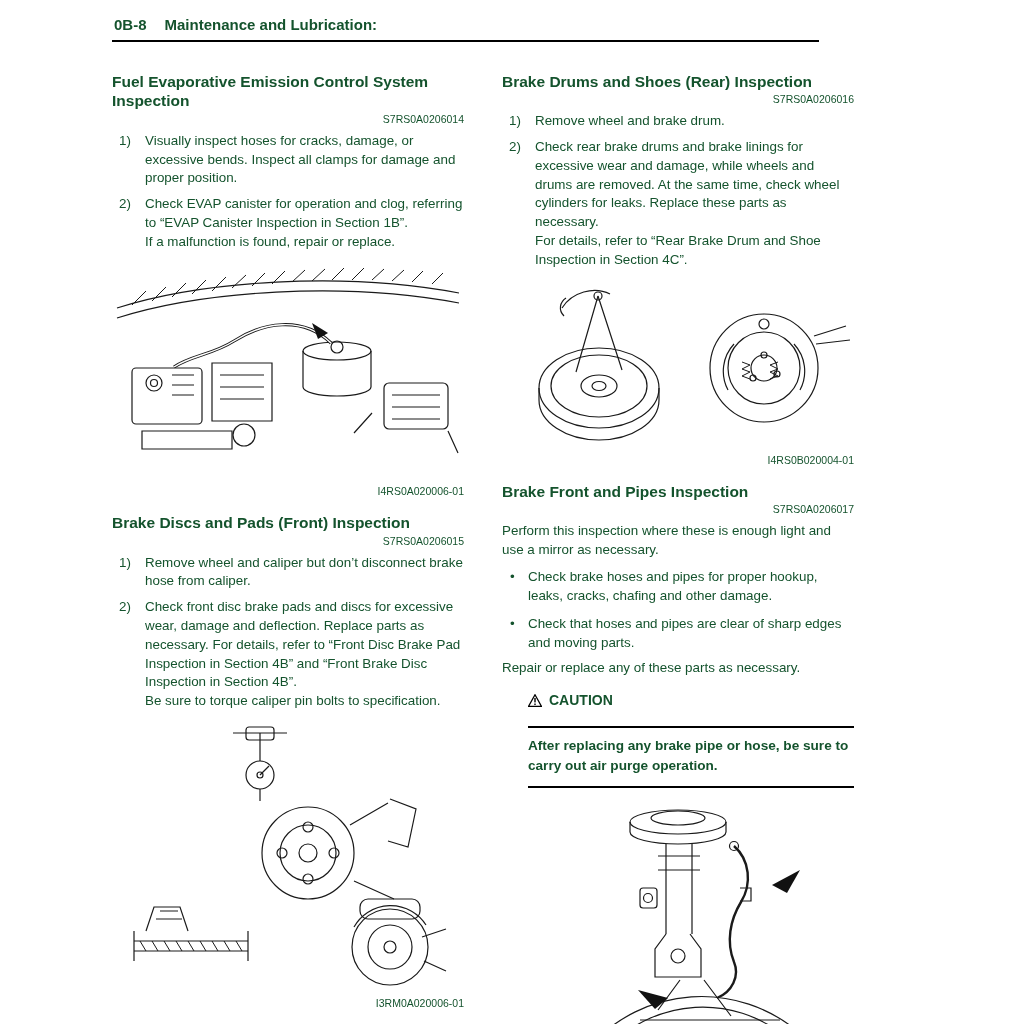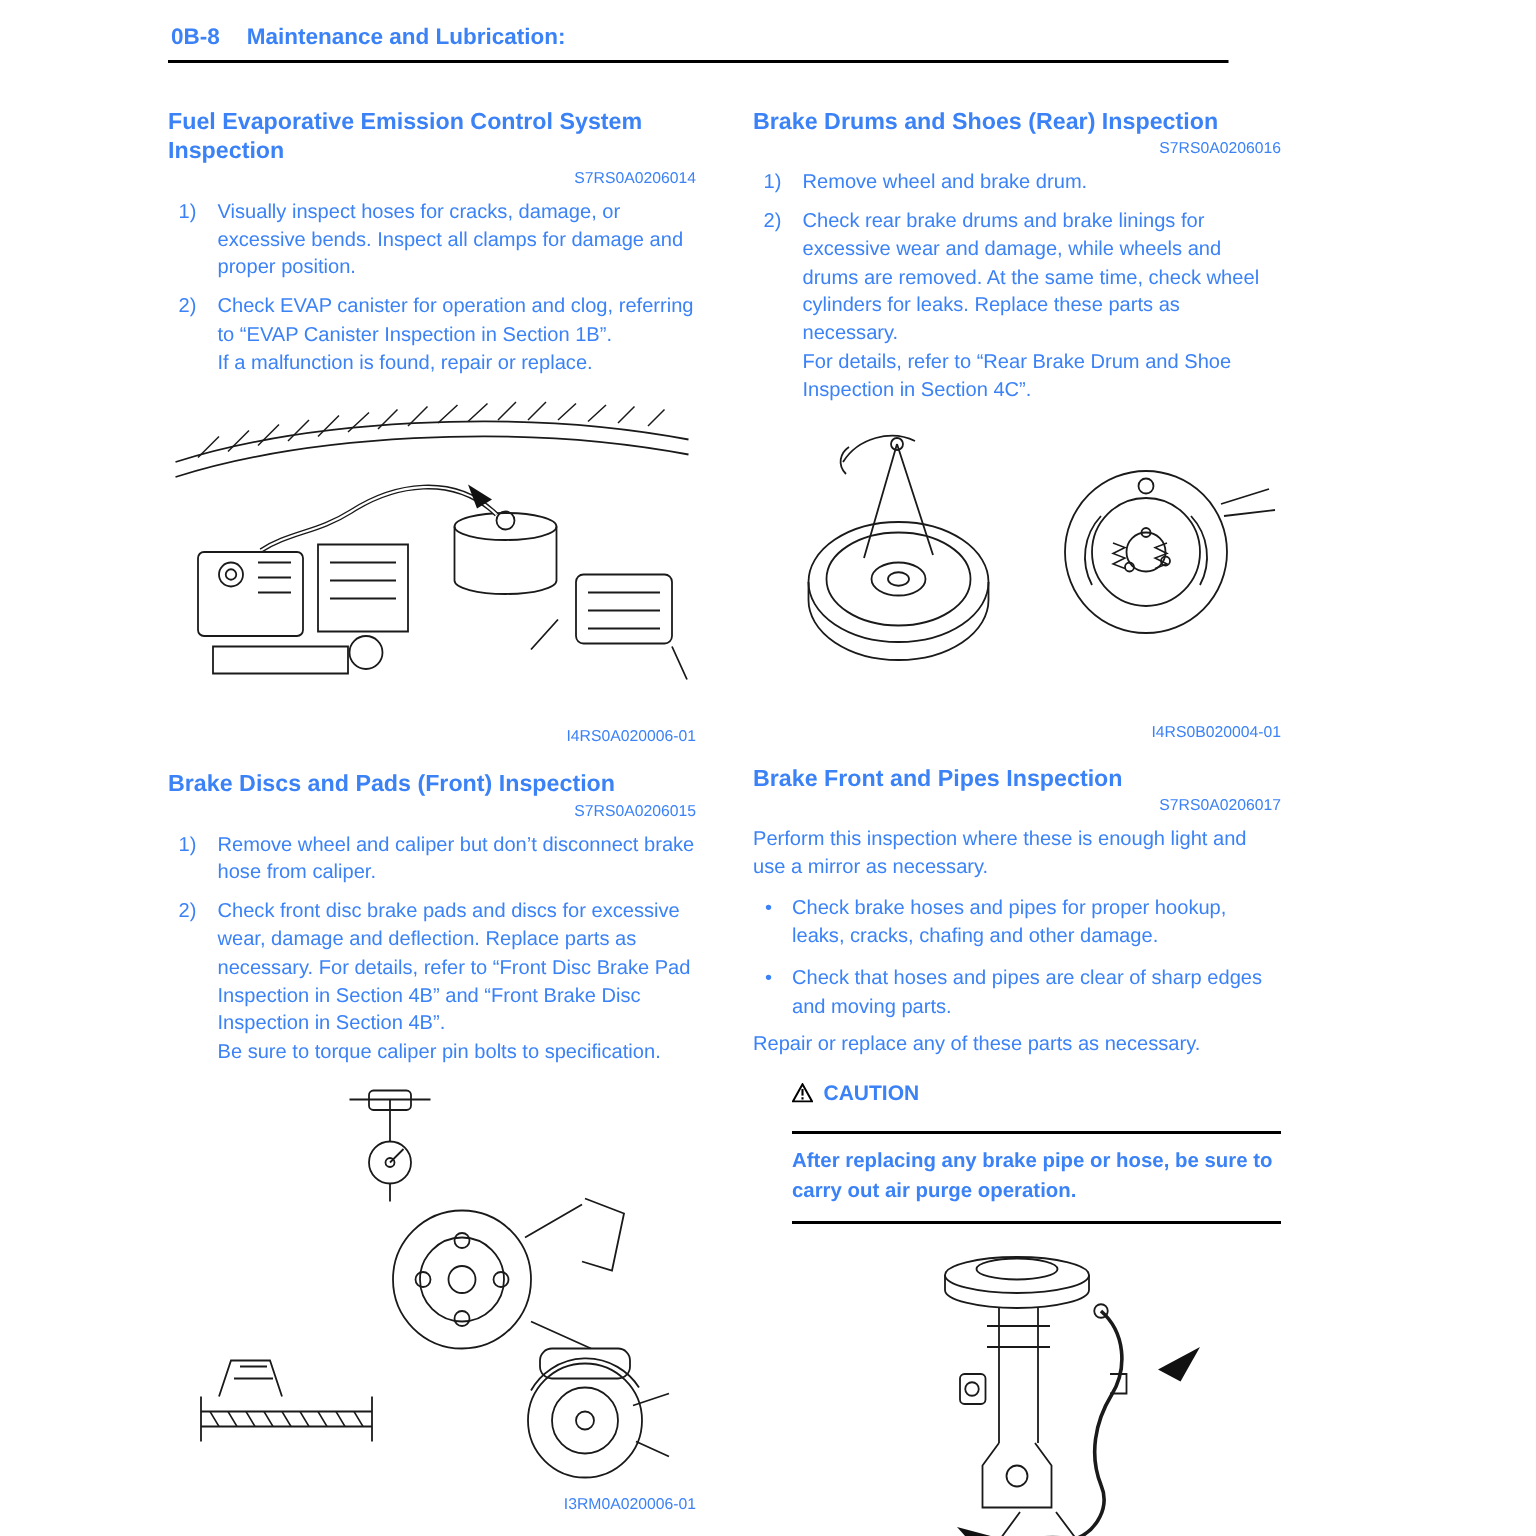--- a/index.html
+++ b/index.html
@@ -1,18 +1,18 @@
 <!DOCTYPE html>
 <html><head>
 <meta charset="utf-8">
 <style>
   * { margin:0; padding:0; box-sizing:border-box; }
   html,body { background:#ffffff; }
   .page {
-    width:933px; height:1024px; background:#fff; color:#3b82f6;
+    width:933px; height:1024px; background:#fff; color:#14532d;
     font-family:"Liberation Sans","DejaVu Sans",sans-serif;
     padding:14px 114px 0 112px; overflow:hidden; position:relative;
   }
   .header {
     display:flex; align-items:baseline; gap:18px;
     font-weight:bold; font-size:15px;
     padding:2px 2px 7px 2px; border-bottom:2.5px solid #000;
   }
   .columns { display:flex; margin-top:26px; }
   .col { width:379px; }
@@ -23,21 +23,21 @@
   .step-num { width:22px; flex:none; }
   .step-body { flex:1; padding-left:4px; }
   .para { font-size:13.4px; line-height:1.4; margin-top:7px; }
   .bullet-row { display:flex; margin-top:9px; padding-left:8px; font-size:13.4px; line-height:1.4; }
   .bullet-glyph { width:18px; flex:none; }
   .bullet-text { flex:1; }
   .figure { display:flex; flex-direction:column; align-items:center; }
   .fig-caption { align-self:flex-end; font-size:10.5px; margin-top:2px; }
   .fig1 { margin-top:12px;gap:24px; }
   .fig2 { margin-top:12px; }
-  .fig3 { margin-top:14px;gap:28px; }
+  .fig3 { margin-top:14px; }
   .fig4 { margin-top:10px;gap:39px; }
   .sec2 { margin-top:16px; }
   .caution { margin:14px 0 0 26px; }
   .caution-title {
     display:flex; align-items:center; gap:7px;
     font-size:14px; font-weight:bold;
     padding-bottom:18px; border-bottom:2px solid #000;
   }
   .caution-text {
     font-weight:bold; font-size:13.6px; line-height:1.45;

